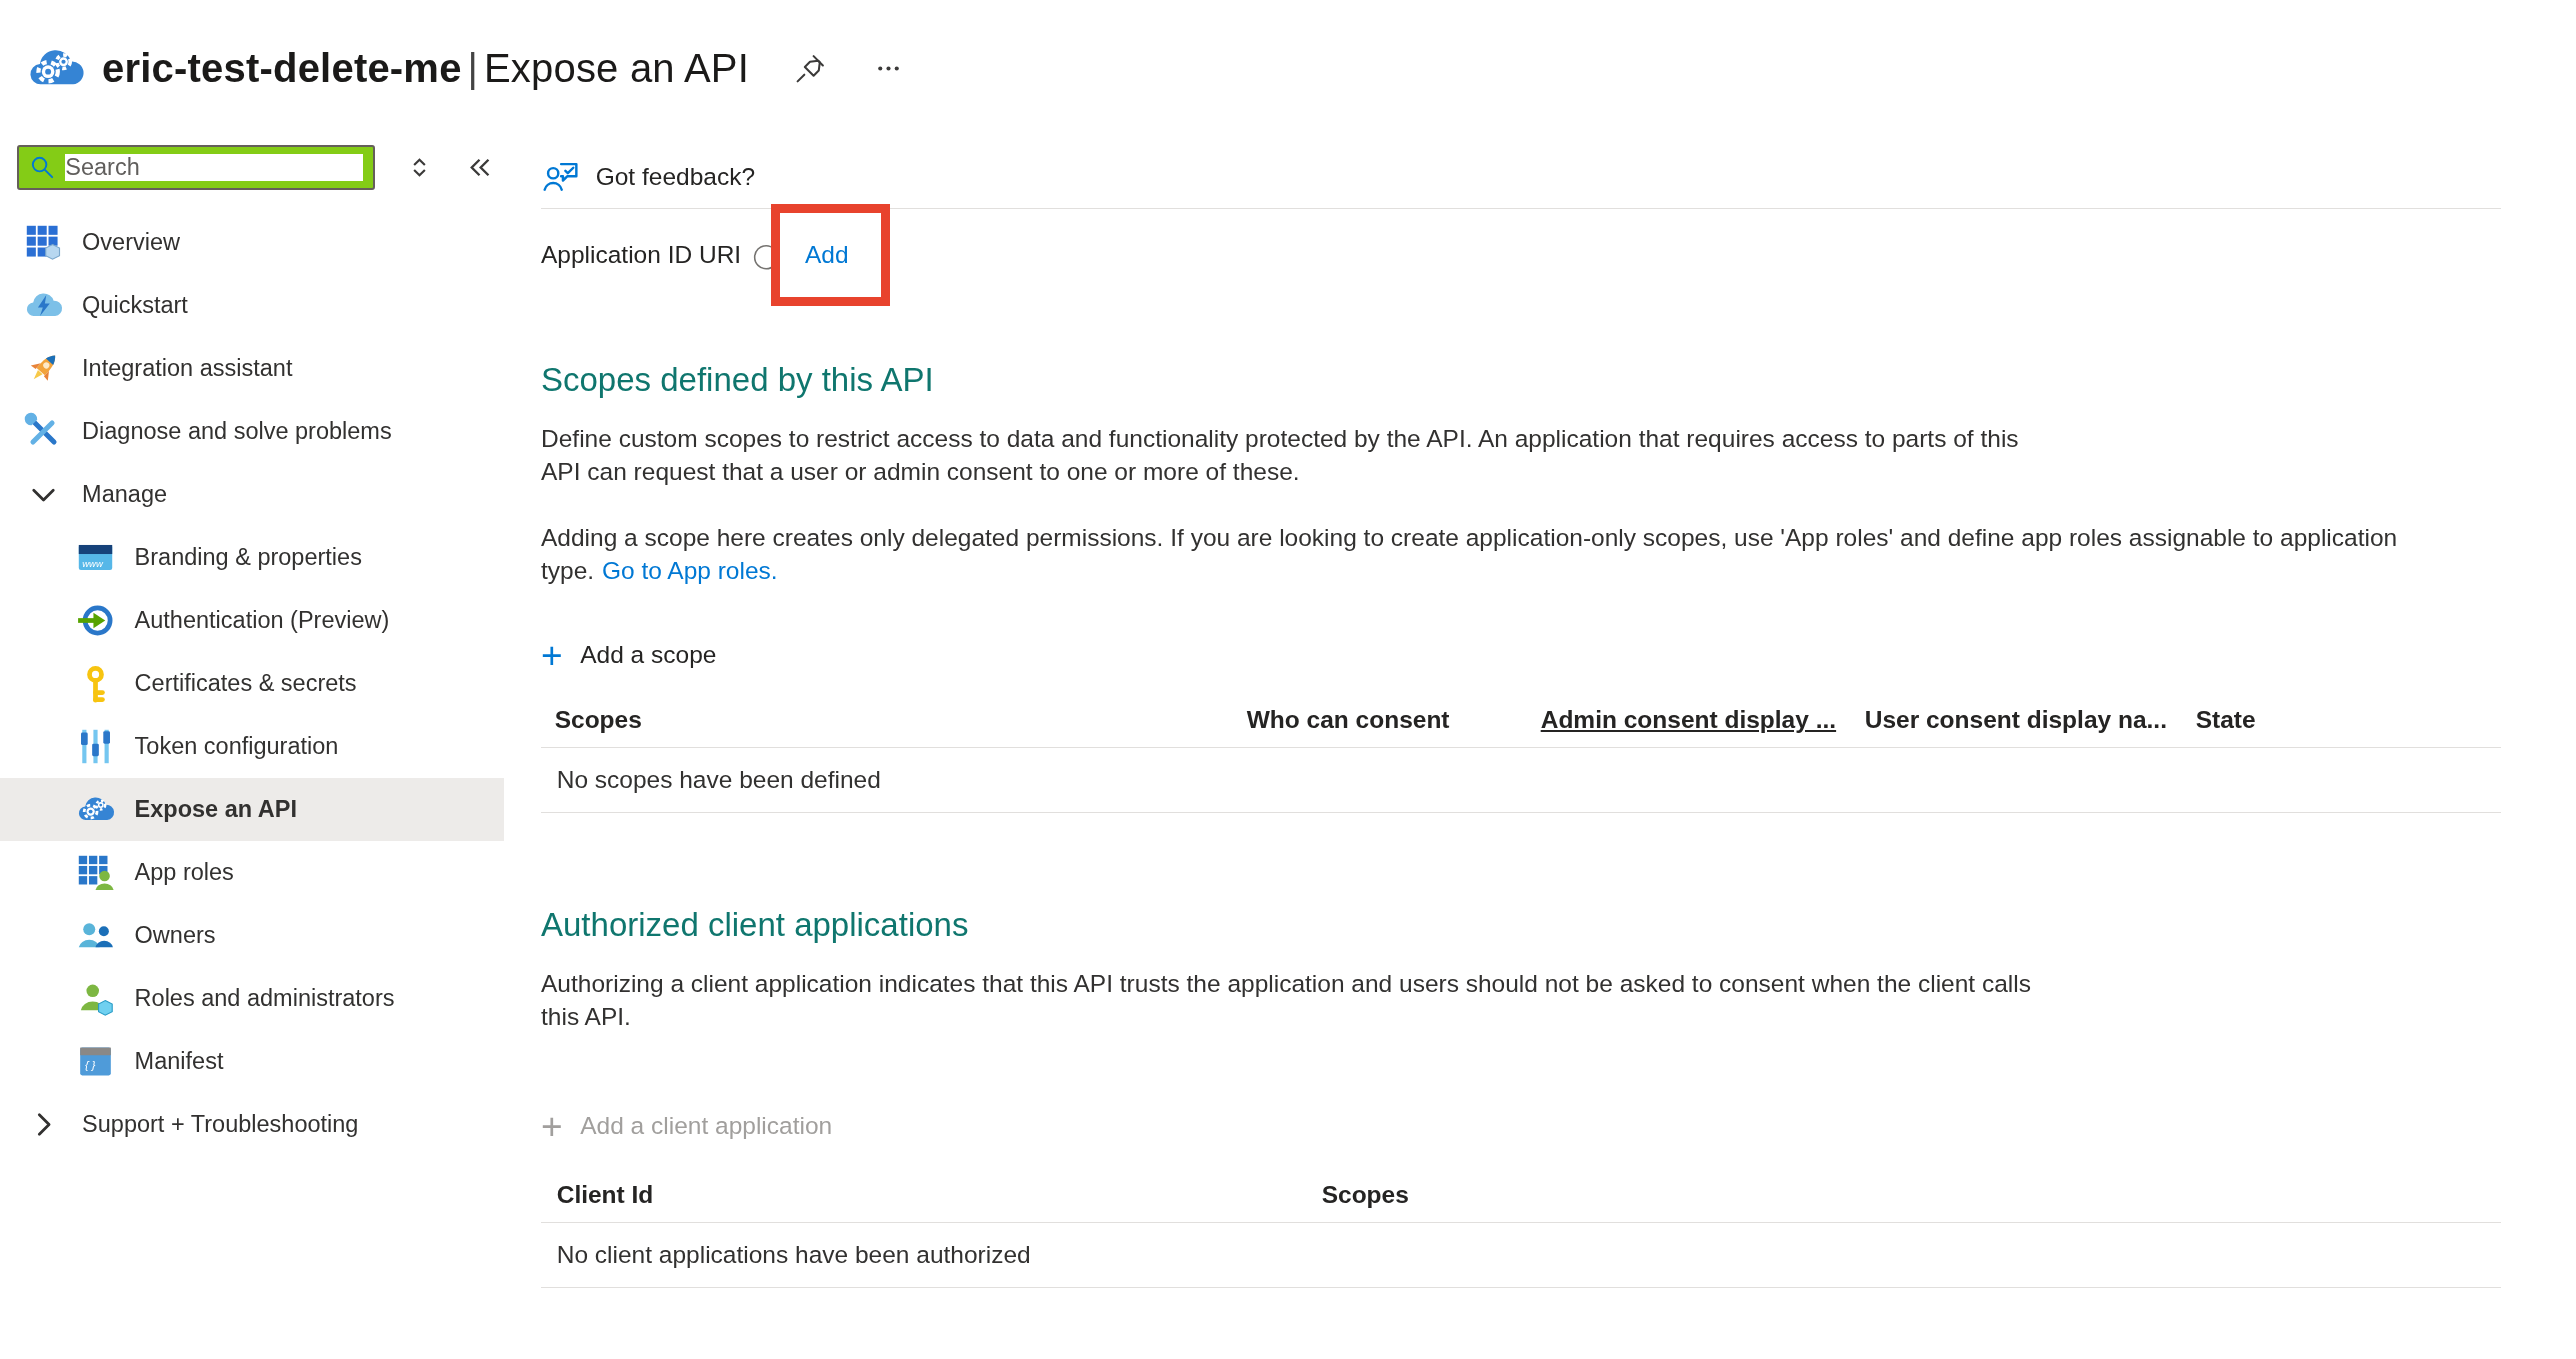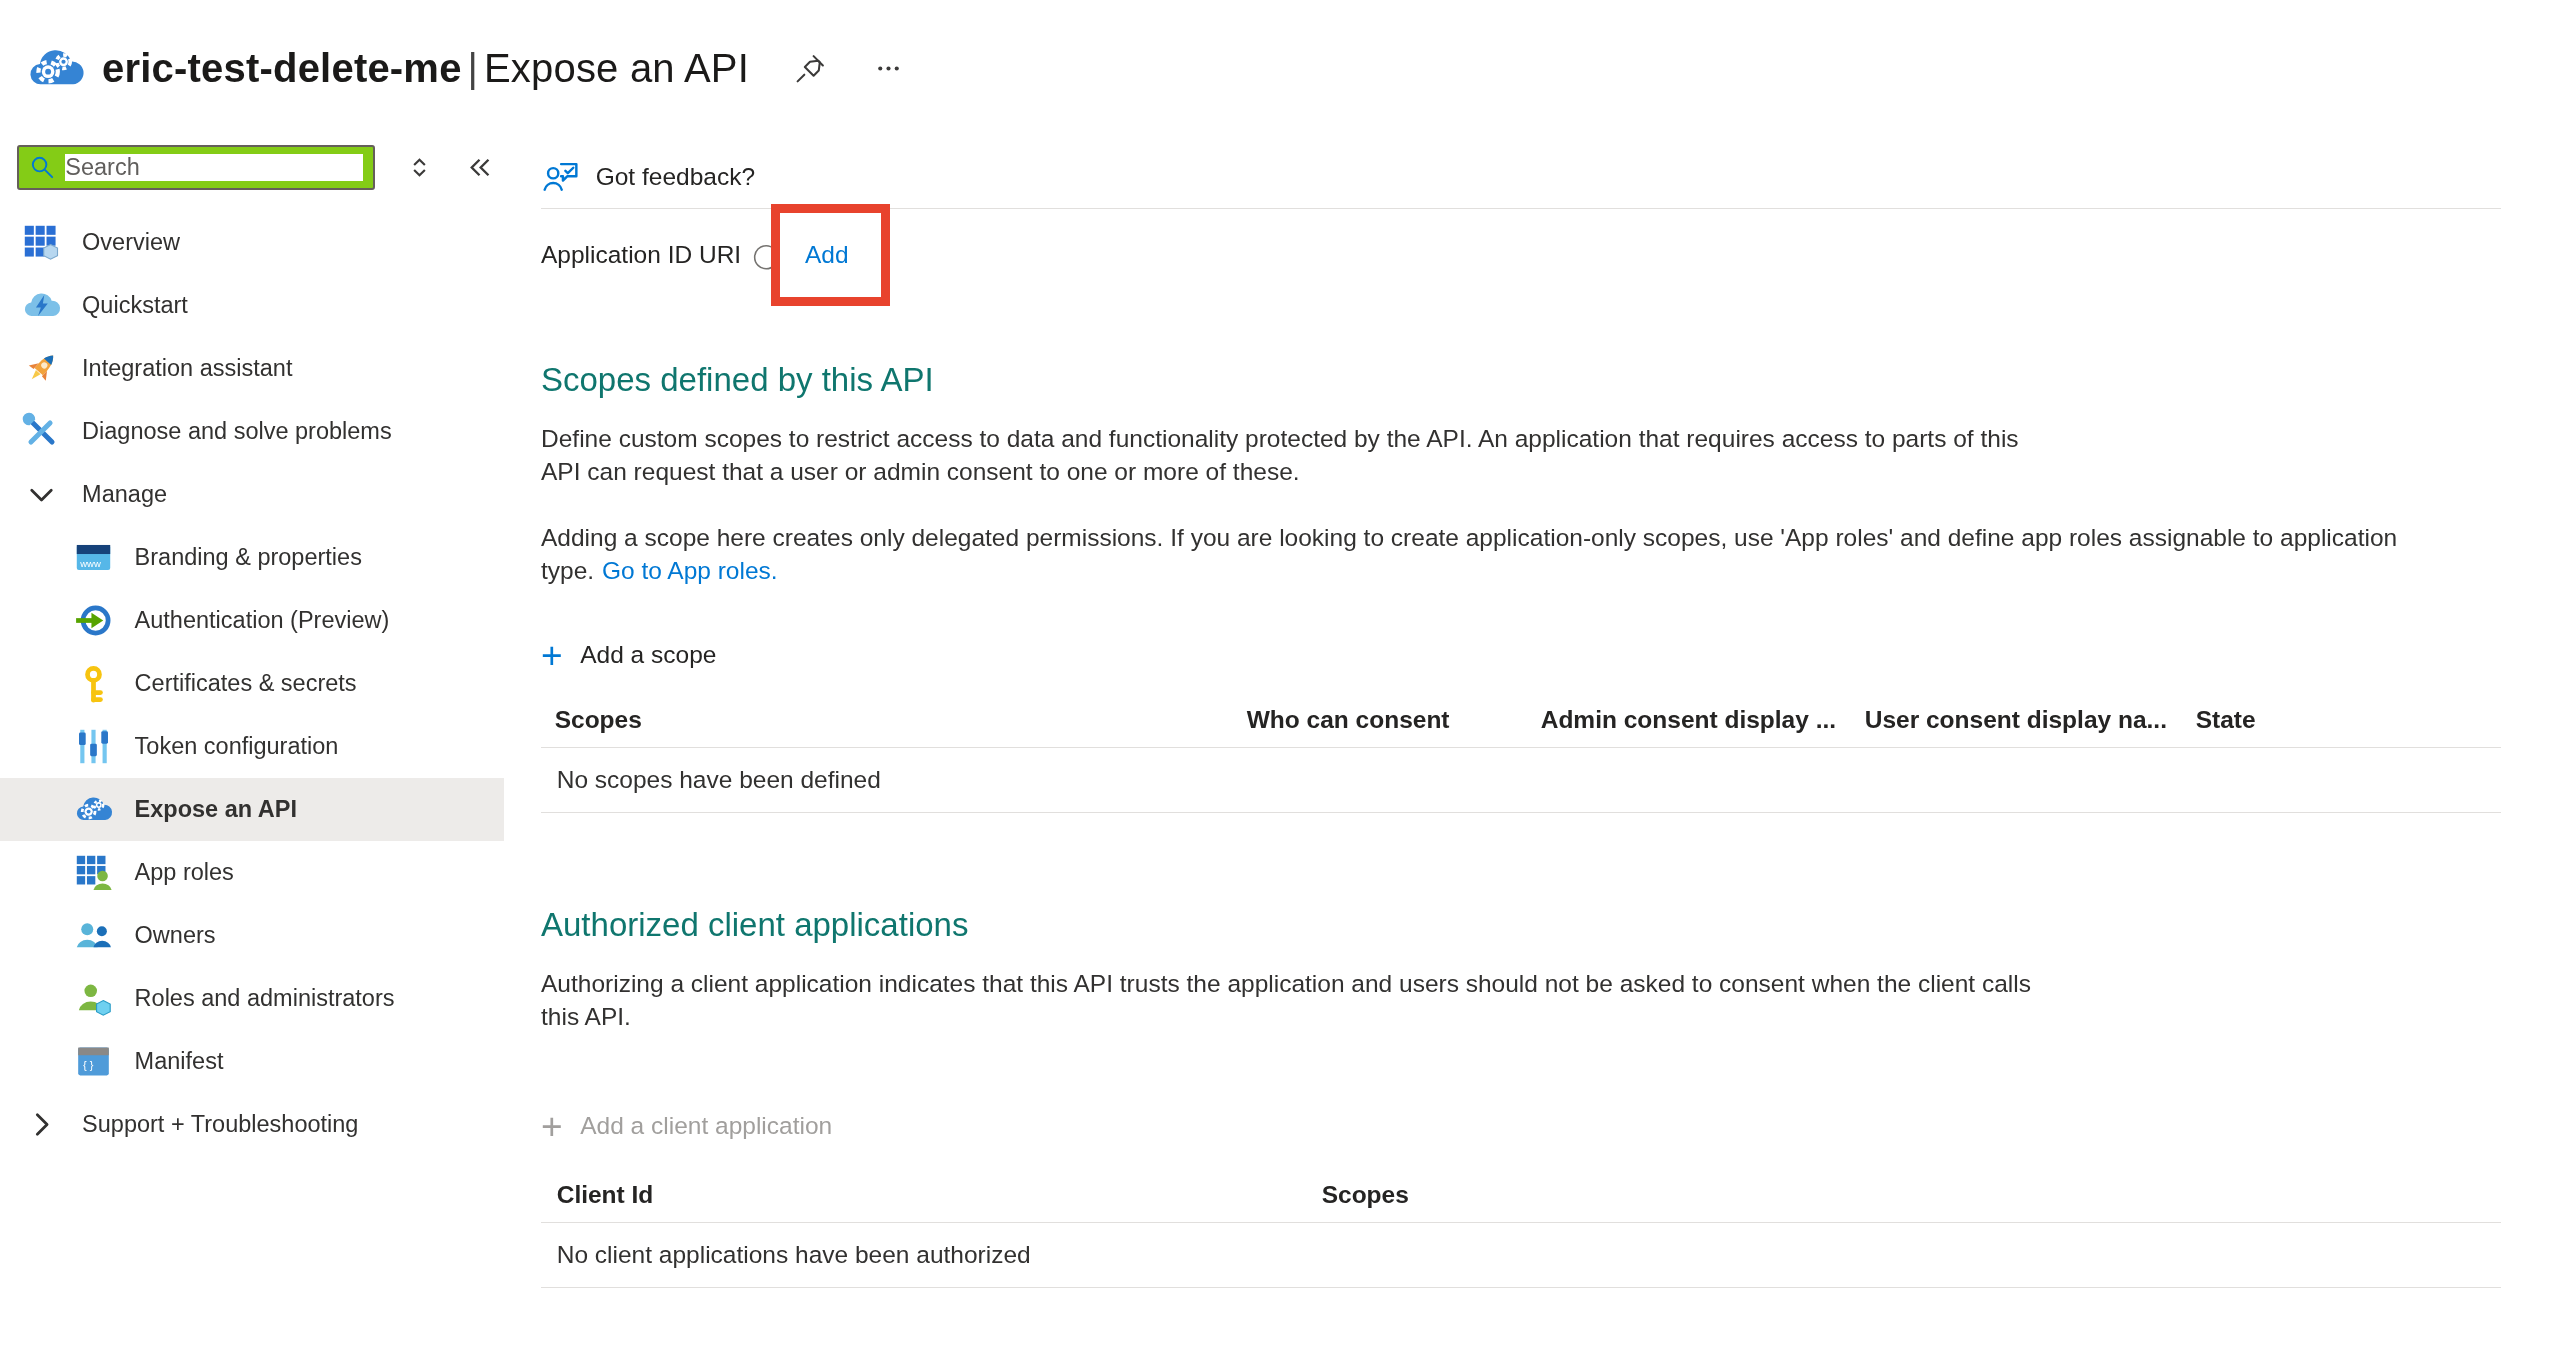--- a/index.html
+++ b/index.html
@@ -25,21 +25,21 @@
   .search-box input { border:none; outline:none; font-size:23.5px; width:100%; margin-left:7.8px; color:#323130; font-family:"Liberation Sans",sans-serif; }
   .search-box input::placeholder { color:#605e5c; }
   .side-btn { margin-left:29px; cursor:pointer; display:flex; }
   .side-btn svg { width:31px; height:31px; }
 
   nav { margin-top:21.5px; }
   .nav-item { height:63px; display:flex; align-items:center; padding-left:21.5px; font-size:23.5px; color:#323130; cursor:pointer; white-space:nowrap; }
   .nav-item.indent { padding-left:74px; }
   .nav-item.selected { background:#edebe9; }
   .nav-item.selected .nav-label { font-weight:700; }
-  .nav-icon { width:41px; height:41px; margin-right:19.6px; flex:none; display:flex; align-items:center; justify-content:flex-start; }
+  .nav-icon { width:41px; height:41px; margin-right:19.6px; flex:none; display:flex; align-items:center; justify-content:flex-end;font-style:italic; }
   .nav-icon svg { width:39px; height:39px; }
 
   
   main { flex:1; padding-left:37px; padding-top:9.8px; }
   .content { width:1960px; }
   .toolbar { height:61px; display:flex; align-items:center; font-size:24.5px; color:#252423; cursor:pointer; width:fit-content; }
   .toolbar svg { width:39px; height:39px; margin-right:15.7px; }
   .divider { height:1px; background:#e1dfdd; width:1960px; }
 
   .app-id-row { position:relative; height:149px; }
@@ -58,21 +58,21 @@
 
   .cmd-btn { margin-top:49px; height:39px; display:flex; align-items:center; font-size:24.5px; color:#252423; cursor:pointer; width:fit-content; }
   .cmd-btn .plus { font-size:37px; font-weight:300; color:#0078d4; margin-right:17.6px; line-height:35px; }
   .cmd-btn.disabled { color:#a19f9d; margin-top:74px; }
   .cmd-btn.disabled .plus { color:#a19f9d; }
 
   .tbl-head { margin-top:31px; display:flex; font-size:24.5px; font-weight:700; color:#252423; padding-left:13.7px; }
   .tbl-head.second { margin-top:35px; padding-left:15.7px; }
   .tbl-head .c1 { width:692px; }
   .tbl-head .c2 { width:294px; }
-  .tbl-head .c3 { width:324px; }
+  .tbl-head .c3 { width:324px;text-decoration:underline; }
   .tbl-head .c4 { width:331px; }
   .tbl-head.second .c1 { width:765px; }
   .tbl-head + .divider { margin-top:13.7px; }
   .empty-row { padding:17.6px 0 17.6px 15.7px; font-size:24.5px; color:#323130; }
 
   .section-2 { margin-top:90px; }
 </style>
 </head>
 <body>
 

